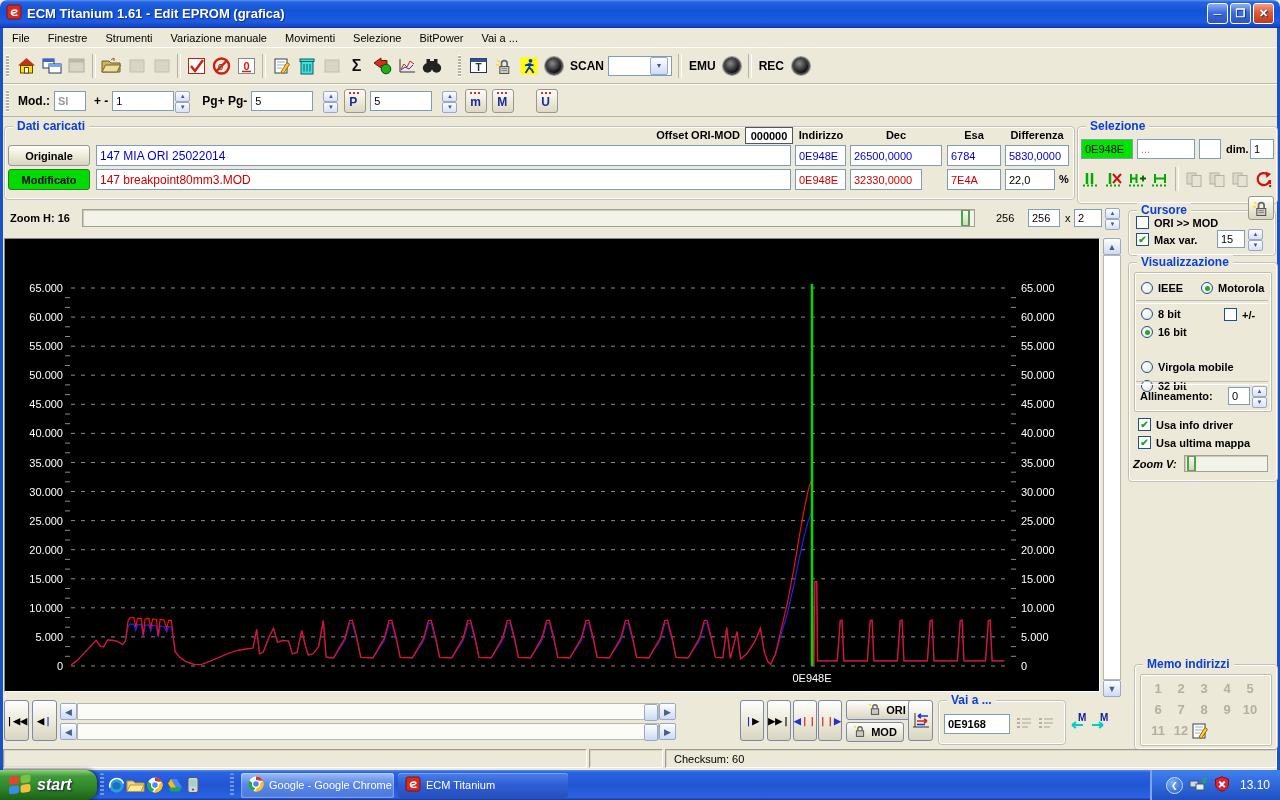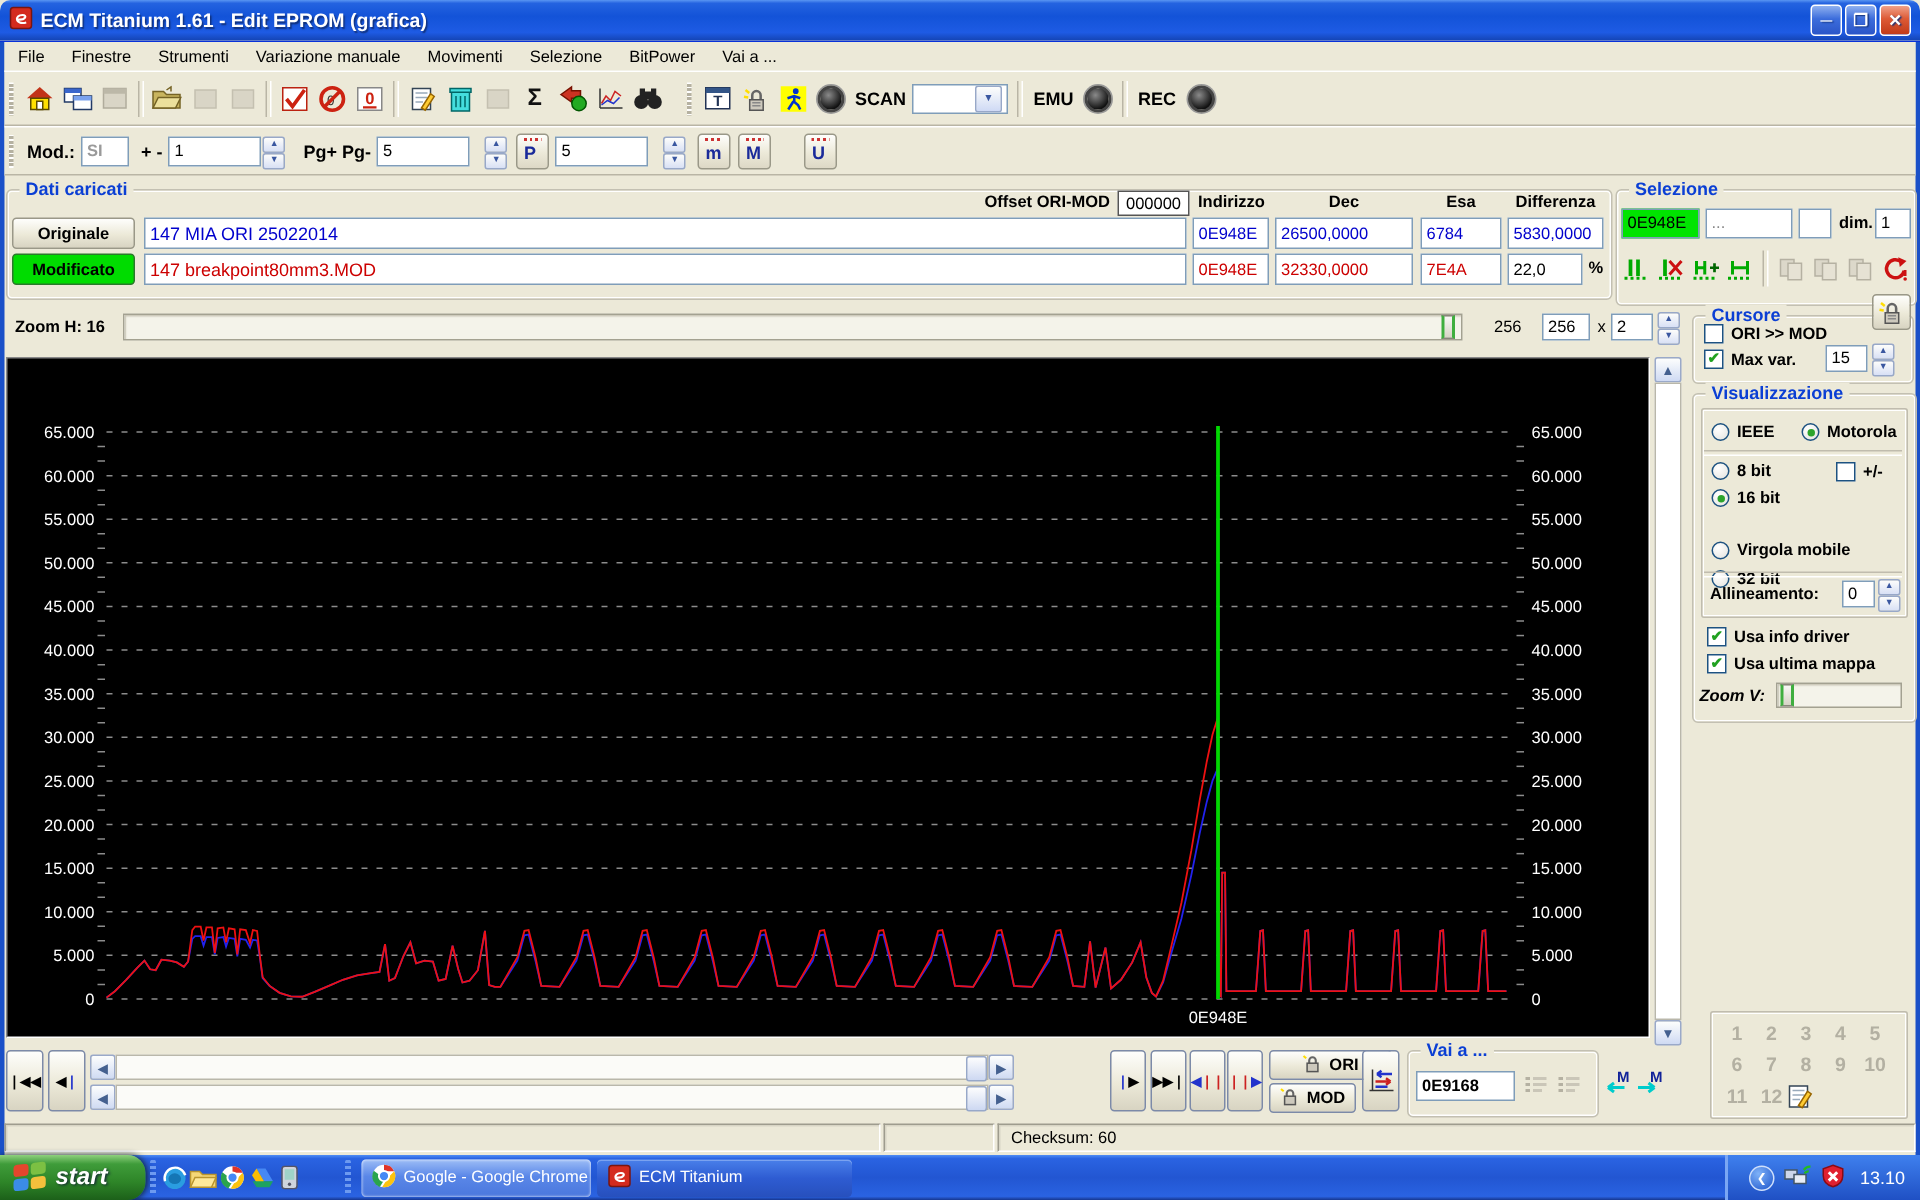--- a/index.html
+++ b/index.html
@@ -287,37 +287,37 @@
       </span>
     <span class="lbtn" style="margin-left:22px;">
         <span><span class="redrule"></span><span>U</span></span>
       </span>
   </div>
 
   <div class="gb" style="left:4px;top:126px;width:1069px;height:72px;">
     <span class="gb-title">Dati caricati</span>
   </div>
   <div style="position:absolute;left:648px;top:129px;width:92px;text-align:right;" class="blab">Offset ORI-MOD</div>
-  <div class="tf" style="position:absolute;left:745px;top:127px;width:48px;height:17px;font-weight:normal;border-color:#555;justify-content:center;">000000</div>
+  <div class="tf" style="position:absolute;left:745px;top:127px;width:48px;height:17px;font-weight:bold;border-color:#555;justify-content:center;">000000</div>
   <div class="blab" style="position:absolute;left:797px;top:129px;width:48px;text-align:center;">Indirizzo</div>
   <div class="blab" style="position:absolute;left:850px;top:129px;width:92px;text-align:center;">Dec</div>
   <div class="blab" style="position:absolute;left:947px;top:129px;width:54px;text-align:center;">Esa</div>
   <div class="blab" style="position:absolute;left:1005px;top:129px;width:64px;text-align:center;">Differenza</div>
 
   <div class="xpbtn" style="position:absolute;left:8px;top:145px;width:82px;height:21px;border-color:#9a9888;">Originale</div>
   <div class="tf" style="position:absolute;left:96px;top:145px;width:695px;height:21px;color:#0000cc;font-size:12px;">147 MIA ORI 25022014</div>
   <div class="tf" style="position:absolute;left:795px;top:145px;width:51px;height:21px;color:#0000cc;">0E948E</div>
   <div class="tf" style="position:absolute;left:850px;top:145px;width:92px;height:21px;color:#0000cc;">26500,0000</div>
   <div class="tf" style="position:absolute;left:947px;top:145px;width:54px;height:21px;color:#0000cc;text-align:center;">6784</div>
   <div class="tf" style="position:absolute;left:1005px;top:145px;width:64px;height:21px;color:#0000cc;">5830,0000</div>
 
   <div class="xpbtn" style="position:absolute;left:8px;top:169px;width:82px;height:21px;background:#00dc00;border-color:#2a7a2a;">Modificato</div>
   <div class="tf" style="position:absolute;left:96px;top:169px;width:695px;height:21px;color:#cc0000;font-size:12px;">147 breakpoint80mm3.MOD</div>
   <div class="tf" style="position:absolute;left:795px;top:169px;width:51px;height:21px;color:#cc0000;">0E948E</div>
-  <div class="tf" style="position:absolute;left:850px;top:169px;width:92px;height:21px;color:#cc0000;">32330,0000</div>
+  <div class="tf" style="position:absolute;left:850px;top:169px;width:72px;height:21px;color:#cc0000;">32330,0000</div>
   <div class="tf" style="position:absolute;left:947px;top:169px;width:54px;height:21px;color:#cc0000;">7E4A</div>
   <div class="tf" style="position:absolute;left:1005px;top:169px;width:50px;height:21px;color:#000;">22,0</div>
   <div class="blab" style="position:absolute;left:1059px;top:173px;">%</div>
 
   <div class="gb" style="left:1077px;top:126px;width:199px;height:76px;">
     <span class="gb-title">Selezione</span>
   </div>
   <div class="tf" style="position:absolute;left:1081px;top:139px;width:52px;height:20px;background:#00e400;">0E948E</div>
   <div class="tf" style="position:absolute;left:1137px;top:139px;width:58px;height:20px;color:#888;">...</div>
   <div class="tf" style="position:absolute;left:1199px;top:139px;width:22px;height:20px;"></div>
@@ -570,20 +570,23 @@
   </div>
   <div class="opt" style="left:1138px;top:436px;">
     <span class="cb on"></span>
       <span>Usa ultima mappa</span>
   </div>
   <div class="blab" style="position:absolute;left:1133px;top:458px;font-style:italic;">Zoom V:</div>
   <div class="sl-track" style="position:absolute;left:1184px;top:455px;width:84px;height:17px;">
     <span class="sl-handle" style="left:2px;"></span>
   </div>
 
+  <div class="gb" style="left:1134px;top:664px;width:142px;height:84px;">
+    <span class="gb-title">Memo indirizzi</span>
+  </div>
   <div class="etched" id="memo-grid" style="position:absolute;left:1140px;top:674px;width:130px;height:70px;">
       <span style="position: absolute; left: 8px; top: 6px; width: 18px; text-align: center; color: rgb(179, 176, 162); font-weight: bold; font-size: 13px;">1</span>
       <span style="position: absolute; left: 31px; top: 6px; width: 18px; text-align: center; color: rgb(179, 176, 162); font-weight: bold; font-size: 13px;">2</span>
       <span style="position: absolute; left: 54px; top: 6px; width: 18px; text-align: center; color: rgb(179, 176, 162); font-weight: bold; font-size: 13px;">3</span>
       <span style="position: absolute; left: 77px; top: 6px; width: 18px; text-align: center; color: rgb(179, 176, 162); font-weight: bold; font-size: 13px;">4</span>
       <span style="position: absolute; left: 100px; top: 6px; width: 18px; text-align: center; color: rgb(179, 176, 162); font-weight: bold; font-size: 13px;">5</span>
       <span style="position: absolute; left: 8px; top: 27px; width: 18px; text-align: center; color: rgb(179, 176, 162); font-weight: bold; font-size: 13px;">6</span>
       <span style="position: absolute; left: 31px; top: 27px; width: 18px; text-align: center; color: rgb(179, 176, 162); font-weight: bold; font-size: 13px;">7</span>
       <span style="position: absolute; left: 54px; top: 27px; width: 18px; text-align: center; color: rgb(179, 176, 162); font-weight: bold; font-size: 13px;">8</span>
       <span style="position: absolute; left: 77px; top: 27px; width: 18px; text-align: center; color: rgb(179, 176, 162); font-weight: bold; font-size: 13px;">9</span>

